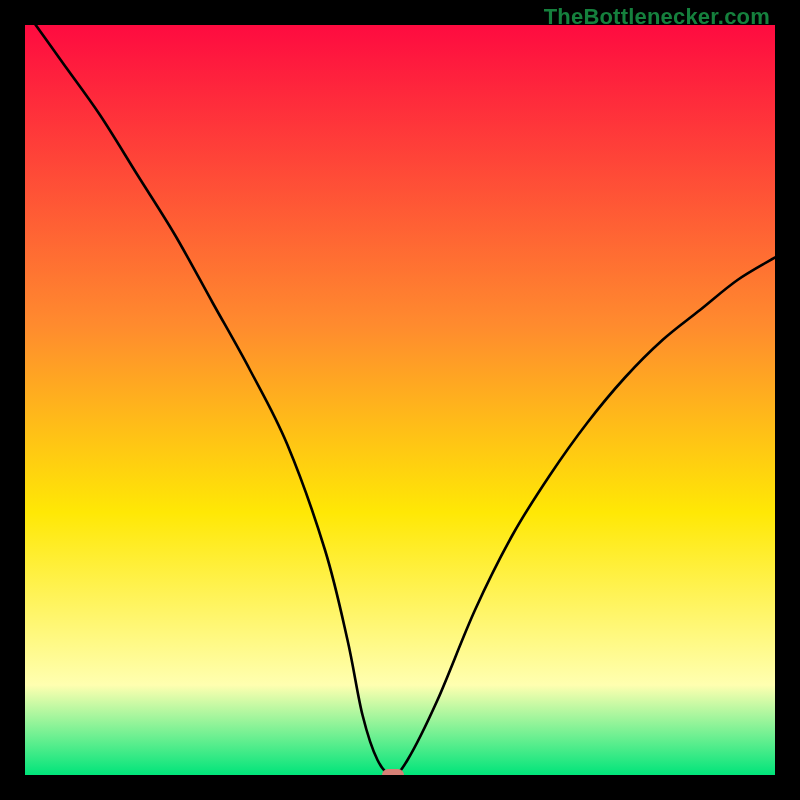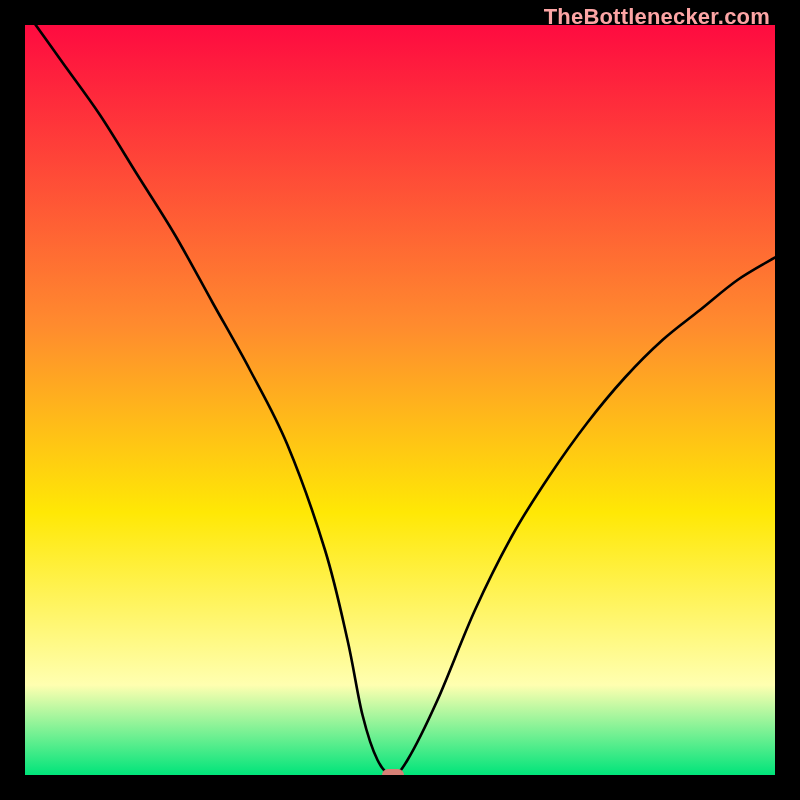--- a/index.html
+++ b/index.html
@@ -31,21 +31,21 @@
     width: 100%;
     height: 100%;
   }
   .watermark {
     position: absolute;
     top: 4px;
     right: 30px;
     font-family: Arial, Helvetica, sans-serif;
     font-size: 22px;
     font-weight: 600;
-    color: #fca5a5;
+    color: #15803d;
     letter-spacing: 0.2px;
   }
   svg.curve {
     position: absolute;
     left: 0;
     top: 0;
     width: 100%;
     height: 100%;
   }
   .marker {

